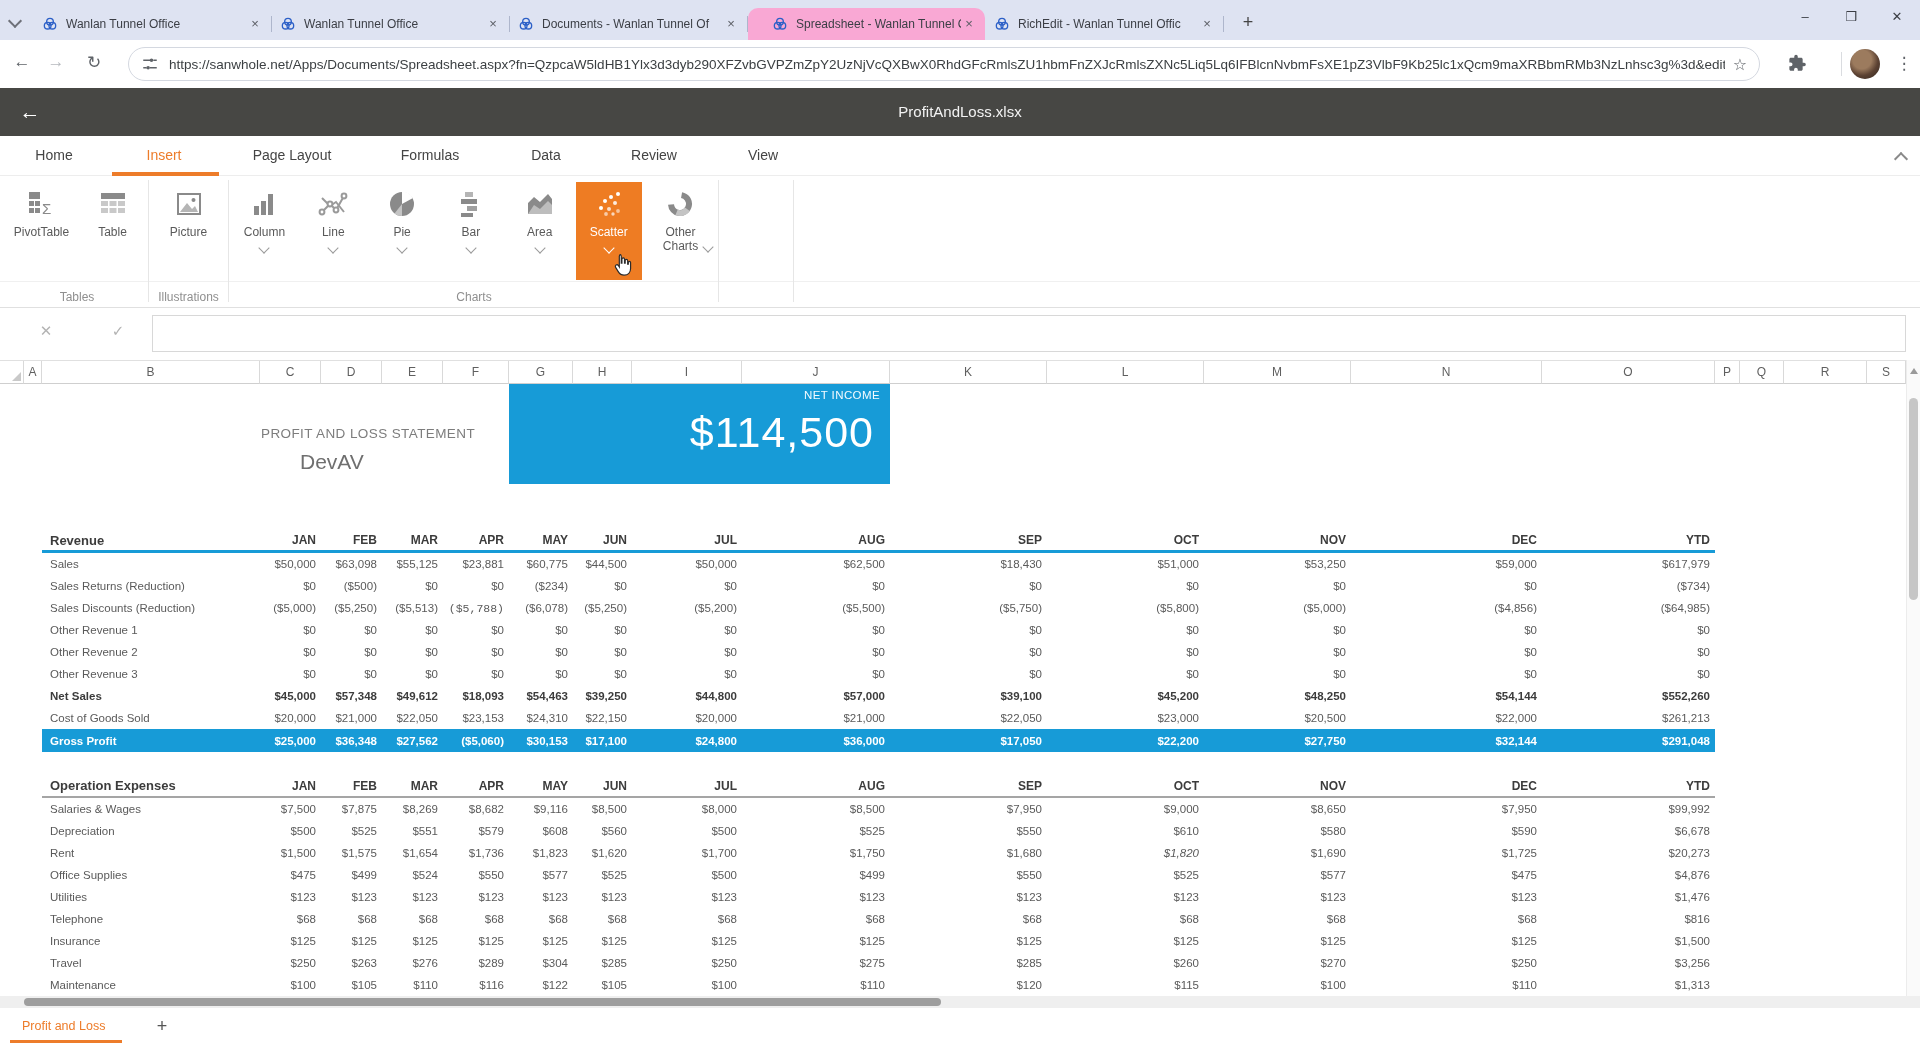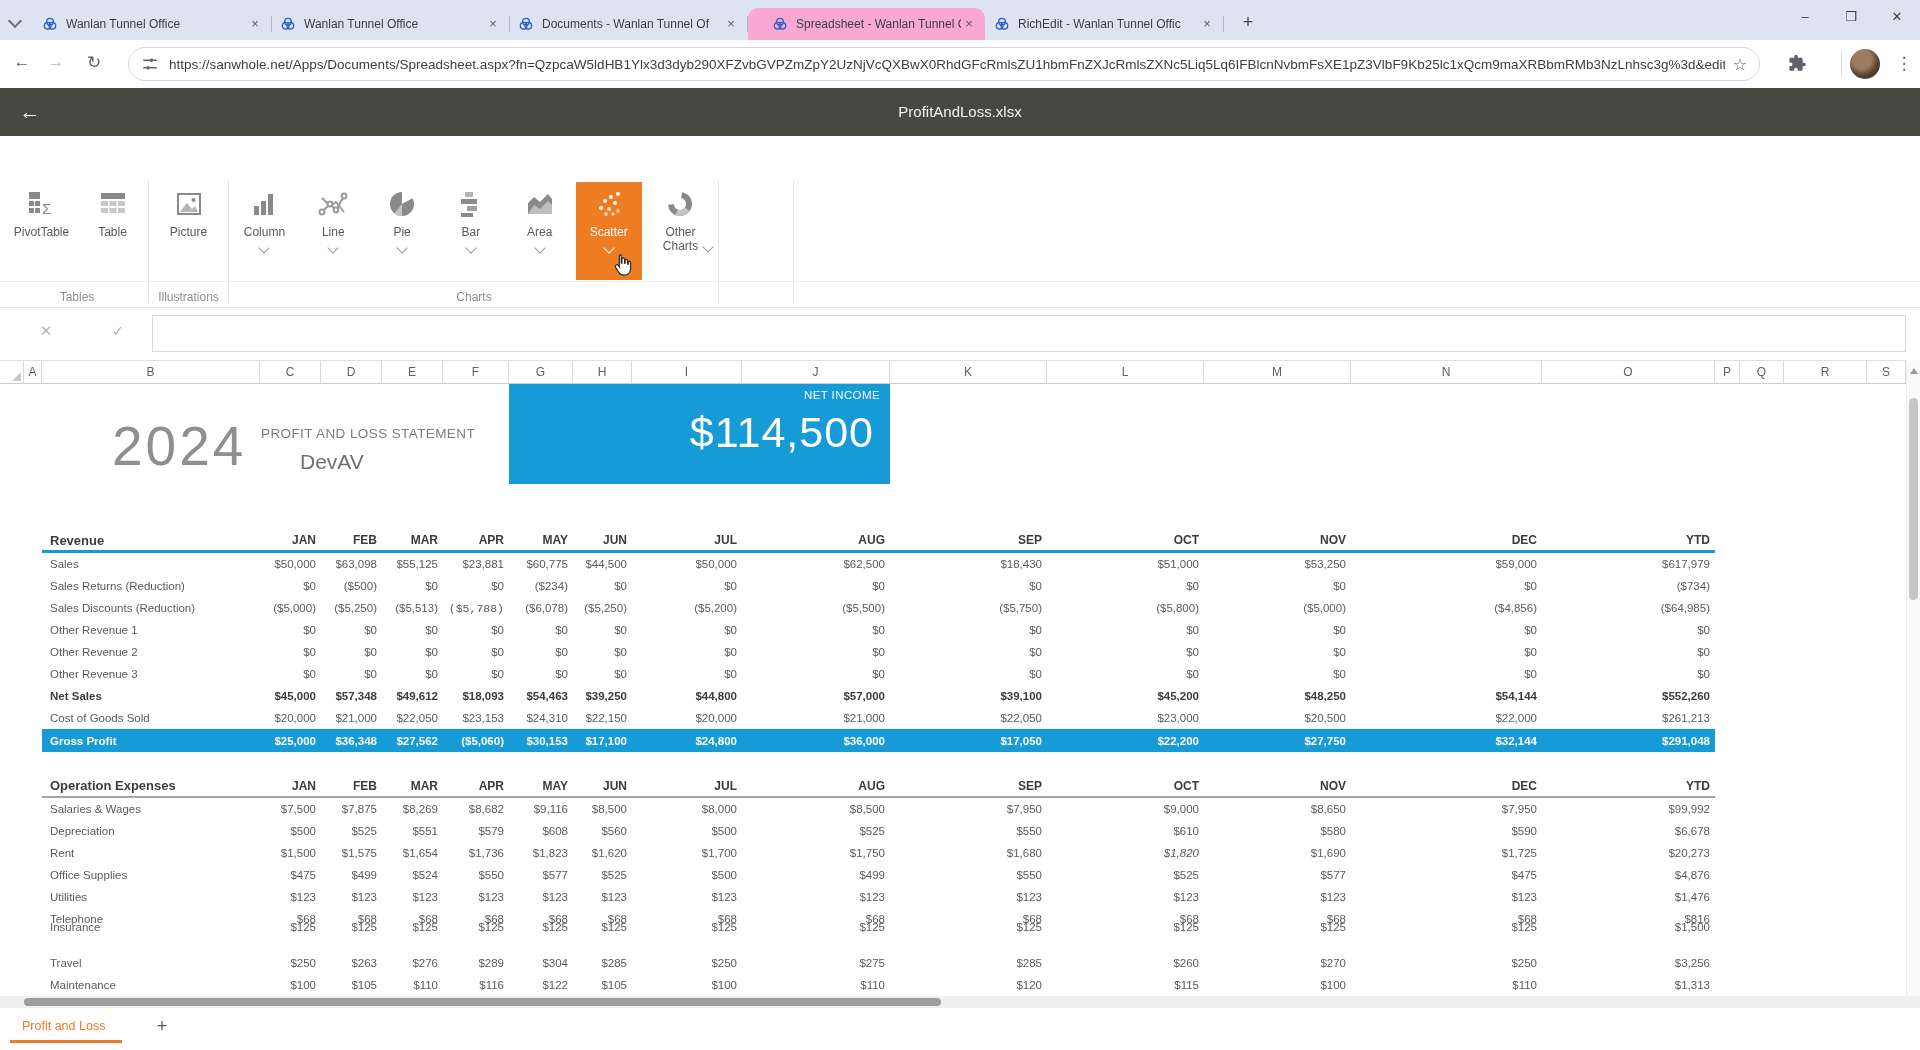--- a/index.html
+++ b/index.html
@@ -184,20 +184,31 @@
     <span class="pipe"></span>
     <div class="avatar"></div>
     <span class="navico" style="right:4px;top:13px">⋮</span>
   </div>
 
   <div class="titlebar">
     <span class="back">←</span>
     <span class="doc">ProfitAndLoss.xlsx</span>
   </div>
 
+  <div class="ribbontabs">
+    <span class="rtab" style="left:54px">Home</span>
+    <span class="rtab active" style="left:164px">Insert</span>
+    <span class="rtab" style="left:292px">Page Layout</span>
+    <span class="rtab" style="left:430px">Formulas</span>
+    <span class="rtab" style="left:546px">Data</span>
+    <span class="rtab" style="left:654px">Review</span>
+    <span class="rtab" style="left:763px">View</span>
+    <div class="rtab-underline"></div>
+    <span class="ribcollapse"><span class="chevup"></span></span>
+  </div>
 
   <div class="ribbonbody">
     <div class="groupline"></div>
 
     <div class="rgroup" style="left:6px;width:142px">
       <div class="rbuttons">
         <div class="rbtn">
           <span class="ric"><svg viewBox="0 0 32 32">
                 <g fill="#8a8a8a">
                   <rect x="3" y="4" width="11" height="7"></rect>
@@ -390,21 +401,20 @@
       <div class="rhcell" style="height: 22px;">24</div>
       <div class="rhcell" style="height: 22px;">25</div>
       <div class="rhcell" style="height: 22px;">26</div>
     </div>
 
   <div id="cells">
     <div class="netincome">
       <div class="nil">NET INCOME</div>
       <div class="niv">$114,500</div>
     </div>
-    <div class="t-year">2024</div>
     <div class="t-stmt">PROFIT AND LOSS STATEMENT</div>
     <div class="t-co">DevAV</div>
   <div class="srow shead rev" style="top: 146px; height: 23px;">
         <span class="slabel">Revenue</span>
         <span class="sval" style="width: 61px;">JAN</span>
         <span class="sval" style="width: 61px;">FEB</span>
         <span class="sval" style="width: 61px;">MAR</span>
         <span class="sval" style="width: 66px;">APR</span>
         <span class="sval" style="width: 64px;">MAY</span>
         <span class="sval" style="width: 59px;">JUN</span>
@@ -665,21 +675,21 @@
         <span class="sval" style="width: 64px;">$68</span>
         <span class="sval" style="width: 59px;">$68</span>
         <span class="sval" style="width: 110px;">$68</span>
         <span class="sval" style="width: 148px;">$68</span>
         <span class="sval" style="width: 157px;">$68</span>
         <span class="sval" style="width: 157px;">$68</span>
         <span class="sval" style="width: 147px;">$68</span>
         <span class="sval" style="width: 191px;">$68</span>
         <span class="sval" style="width: 173px;">$816</span>
       </div>
-      <div class="srow" style="top: 532px; height: 22px;">
+      <div class="srow" style="top: 546px; height: 22px;">
         <span class="slabel">Insurance</span>
         <span class="sval" style="width: 61px;">$125</span>
         <span class="sval" style="width: 61px;">$125</span>
         <span class="sval" style="width: 61px;">$125</span>
         <span class="sval" style="width: 66px;">$125</span>
         <span class="sval" style="width: 64px;">$125</span>
         <span class="sval" style="width: 59px;">$125</span>
         <span class="sval" style="width: 110px;">$125</span>
         <span class="sval" style="width: 148px;">$125</span>
         <span class="sval" style="width: 157px;">$125</span>

